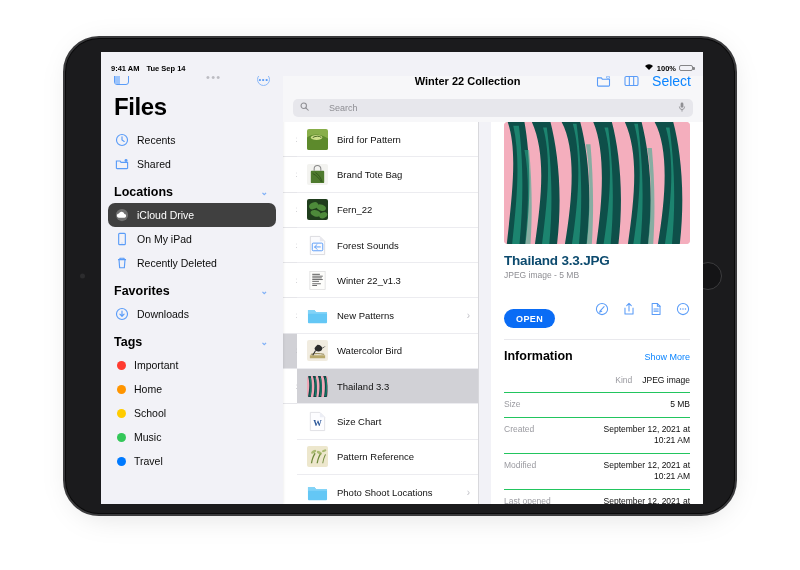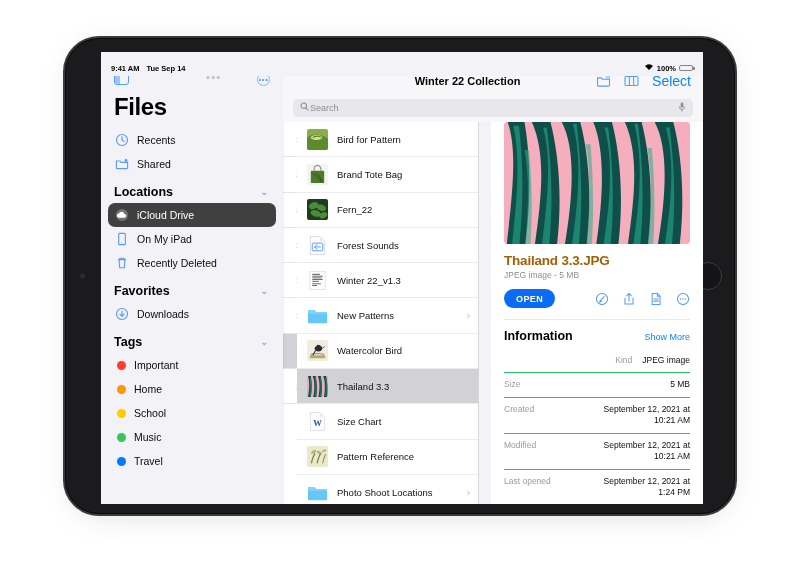--- a/index.html
+++ b/index.html
@@ -180,27 +180,27 @@
   
   #detail {
     position: absolute; left: 390px; top: 0; right: 0; height: 100%;
     background: #fff; z-index: 6; overflow: hidden;
   }
   #detail-inner { padding: 54px 13px 0 13px; }
   #preview {
     width: 100%; height: 122px; border-radius: 4px; overflow: hidden;
     position: relative; background: #f6b8c4;
   }
-  #d-name { font-size: 13.5px; font-weight: bold; color: #a16207; margin-top: 9px; letter-spacing: -0.2px; }
+  #d-name { font-size: 13.5px; font-weight: bold; color: #0c4a6e; margin-top: 9px; letter-spacing: -0.2px; }
   #d-sub { font-size: 8.5px; color: #8e8e93; margin-top: 2px; }
   #d-actions { display: flex; align-items: center; margin-top: 9px; }
   #open-btn {
     background: #0a6cf5; color: #fff;
     font-size: 9px; font-weight: bold; letter-spacing: 0.4px;
-    padding: 4.5px 12px; border-radius: 11px; border: none;
+    padding: 4.5px 12px; border-radius: 11px; border: none; margin-top: 20px;
   }
   .act-icons { margin-left: auto; display: flex; gap: 13px; align-items: center; }
   .act-ico { width: 14px; height: 14px; color: #5a9cf8; }
   .act-ico svg { width: 14px; height: 14px; display: block; }
   #info-divider { height: 1px; background: #e9e9ed; margin: 11px 0 0 0; }
   #info-head {
     display: flex; align-items: baseline; justify-content: space-between;
     padding: 9px 0 6px 0;
   }
   #info-title { font-size: 12.5px; font-weight: bold; color: #000; }
@@ -229,21 +229,21 @@
   #nav-right .nico svg { width: 15px; height: 14px; display: block; }
   #select-btn { font-size: 14px; color: #0a84ff; }
 
   #searchbar {
     position: absolute; left: 182px; top: 25px; right: 0; height: 29px;
     background: #f7f7f9; z-index: 20;
     display: flex; align-items: center; padding: 0 10px;
   }
   #search-field {
     flex: 1; height: 18px; background: #e7e7ec; border-radius: 5px;
-    display: flex; align-items: center; gap: 1px; padding: 0 7px;
+    display: flex; align-items: center; gap: 20px; padding: 0 7px;
     font-size: 9px; color: #8e8e93;
   }
   #mic-ico { margin-left: auto; }
 
   
   .leafbg { position: absolute; inset: 0; }
 </style>
 </head>
 <body>
 

